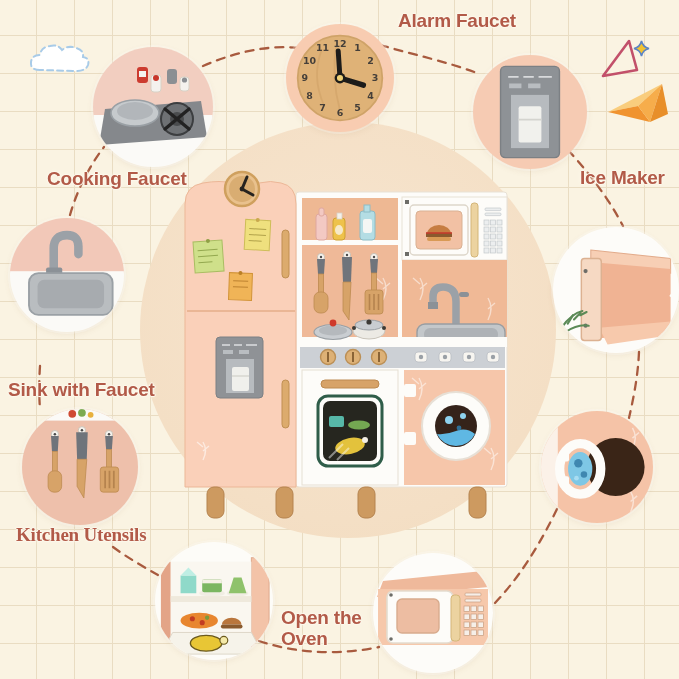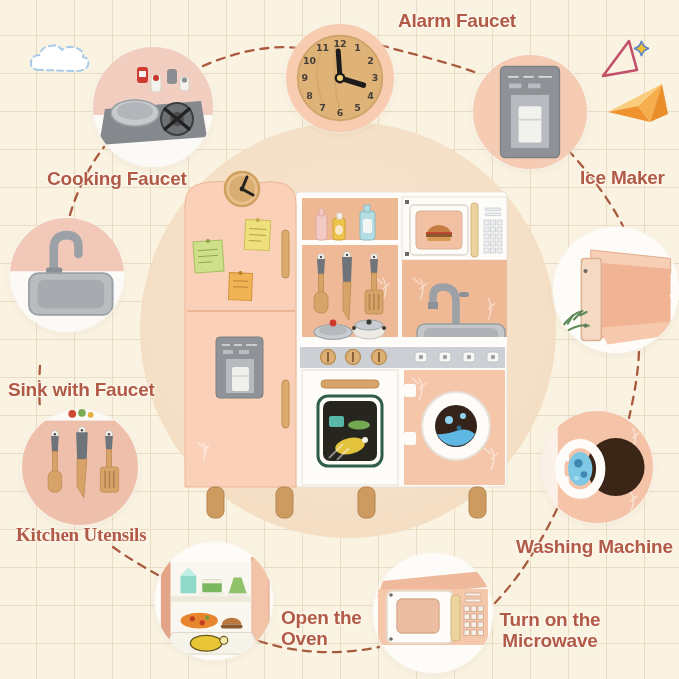--- a/index.html
+++ b/index.html
@@ -478,23 +478,20 @@
           <circle cx="38" cy="72" r="2.5" fill="#a8ddf2"></circle>
       </g>
     </svg>
   </div>
 
   <div class="feature-label" style="left:398px;top:11px;">Alarm Faucet</div>
   <div class="feature-label" style="left:47px;top:169px;">Cooking Faucet</div>
   <div class="feature-label" style="left:580px;top:168px;">Ice Maker</div>
   <div class="feature-label" style="left:8px;top:340px;margin-top:40px;">Sink with Faucet</div>
   <div class="feature-label" style="left:16px;top:525px;font-family:Liberation Serif, serif;">Kitchen Utensils</div>
-  <div class="feature-label" style="left:516px;top:537px;">Washing Machine</div>
-  <div class="feature-label" style="left:497px;top:610px;text-align:center;width:106px;">Turn on the
-Microwave</div>
   <div class="feature-label" style="left:281px;top:608px;">Open the
 Oven</div>
 
   <svg class="abs" style="left:26px;top:40px" width="66" height="38" viewBox="0 0 66 38">
     <path d="M14,30 Q4,30 5,22 Q6,15 14,15 Q15,7 24,6 Q32,4 36,10 Q42,5 50,8 Q58,10 57,17 Q64,18 62,25 Q60,31 50,31 Z" fill="#ffffff" stroke="#a8cbe8" stroke-width="2" stroke-dasharray="6 4" stroke-linecap="round"></path>
   </svg>
   <svg class="abs" style="left:597px;top:38px" width="46" height="44" viewBox="0 0 46 44">
     <polygon points="6,38 32,3 40,32" fill="none" stroke="#c2506a" stroke-width="2.6" stroke-linejoin="round"></polygon>
   </svg>
   <svg class="abs" style="left:633px;top:40px" width="17" height="17" viewBox="0 0 17 17">

